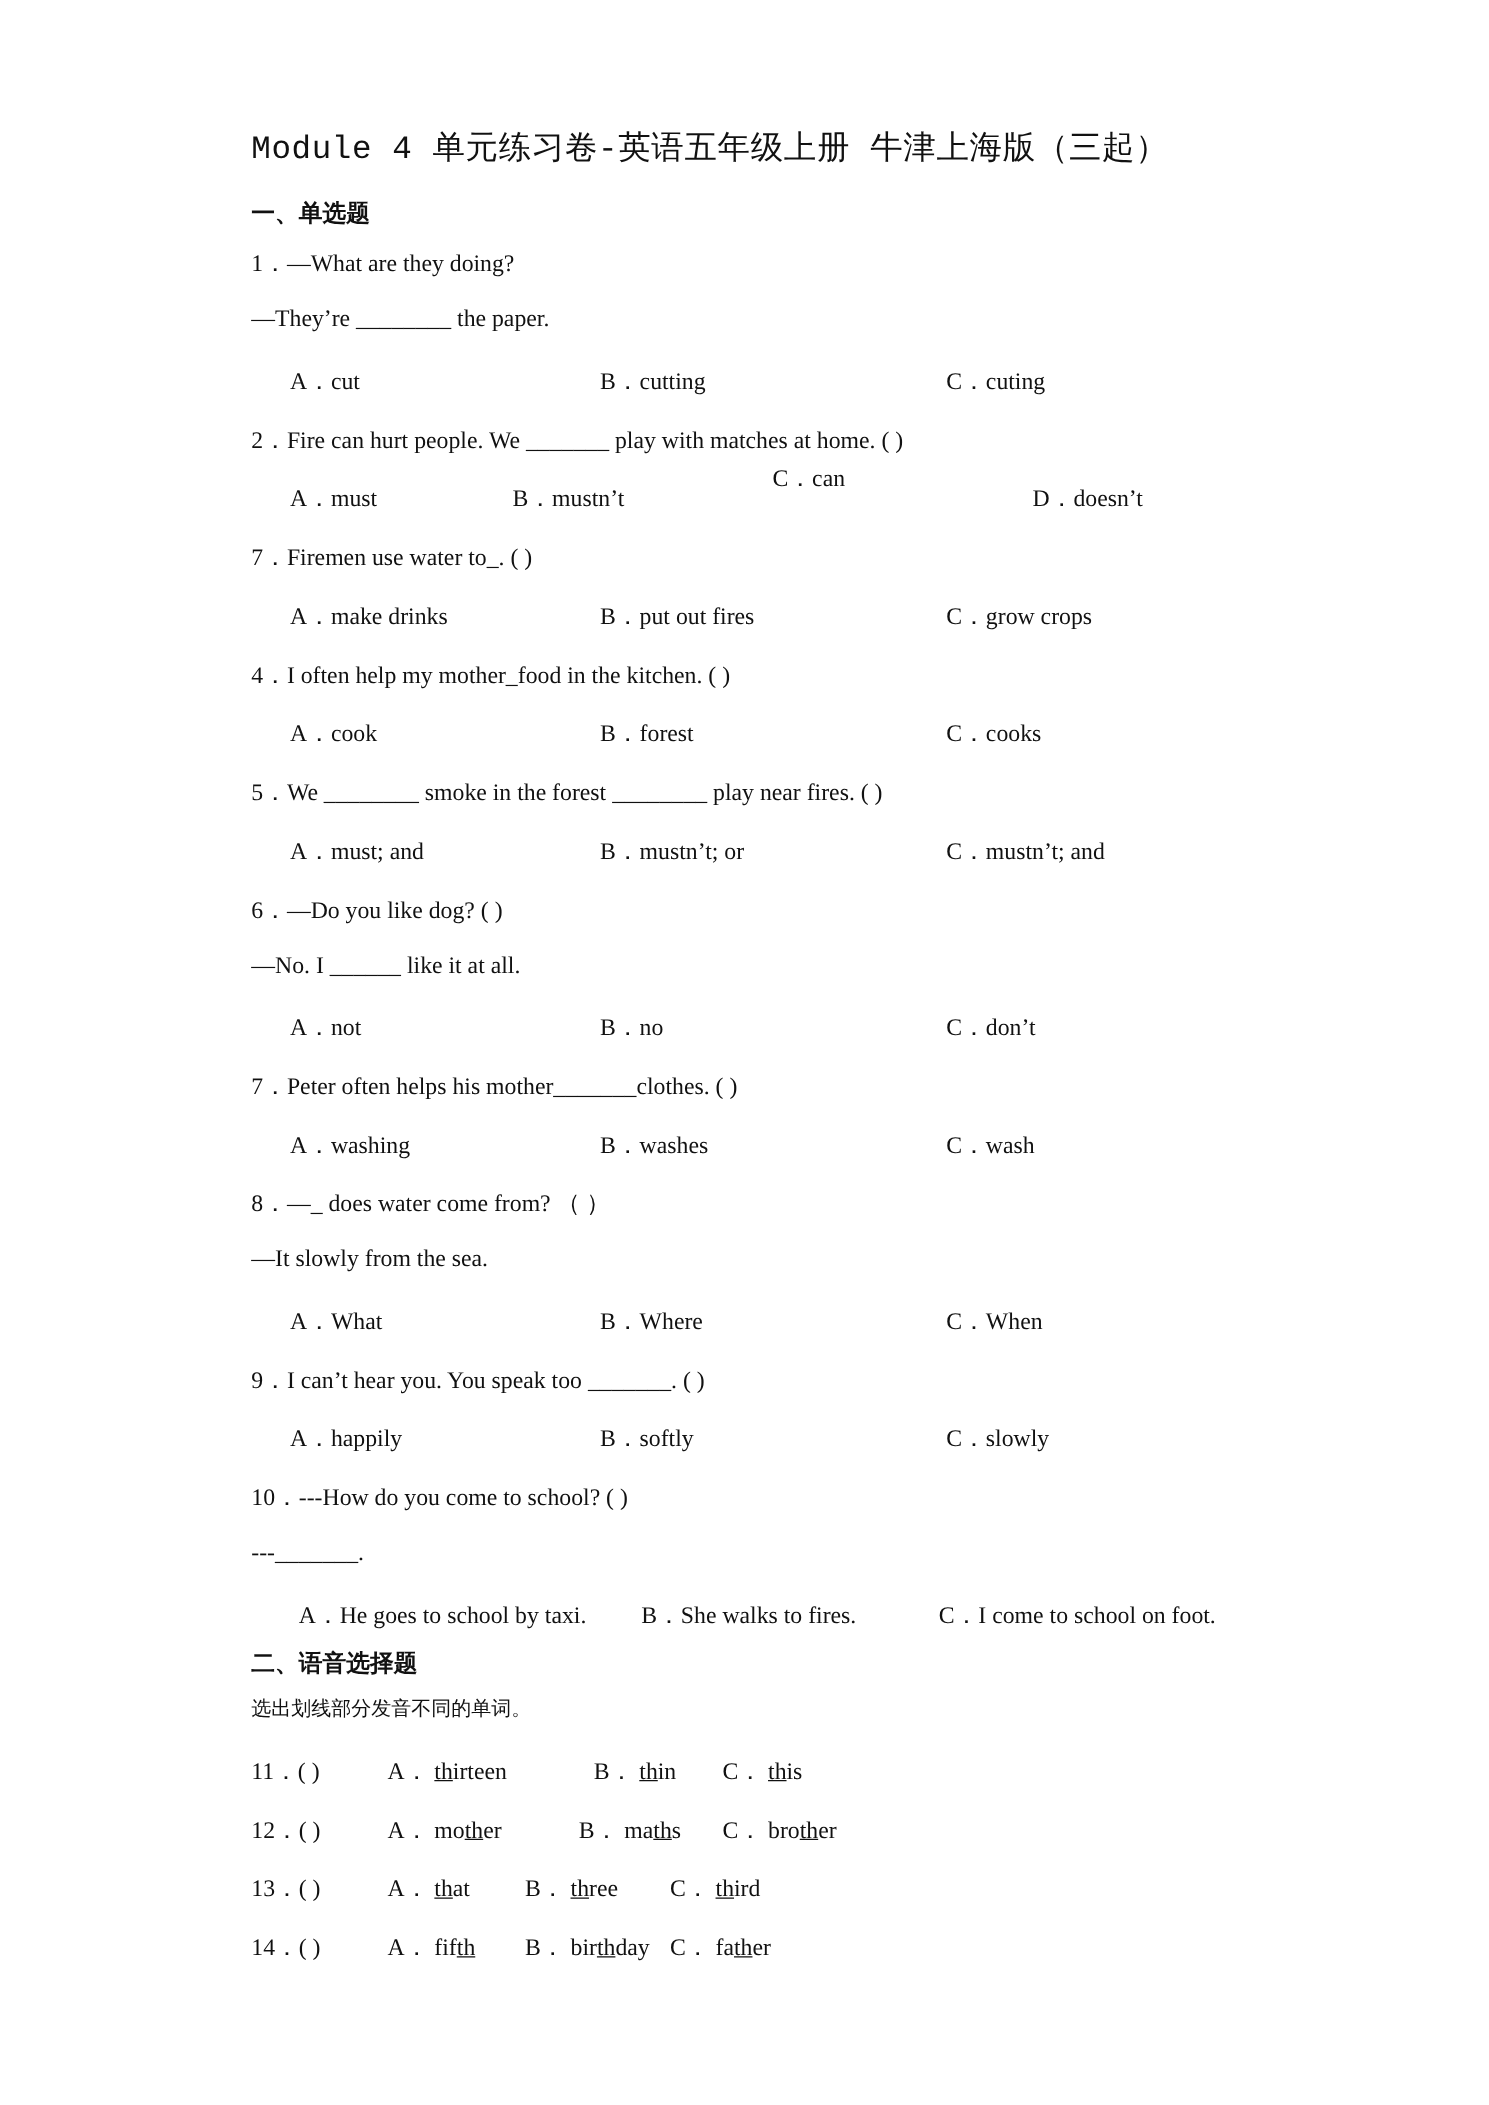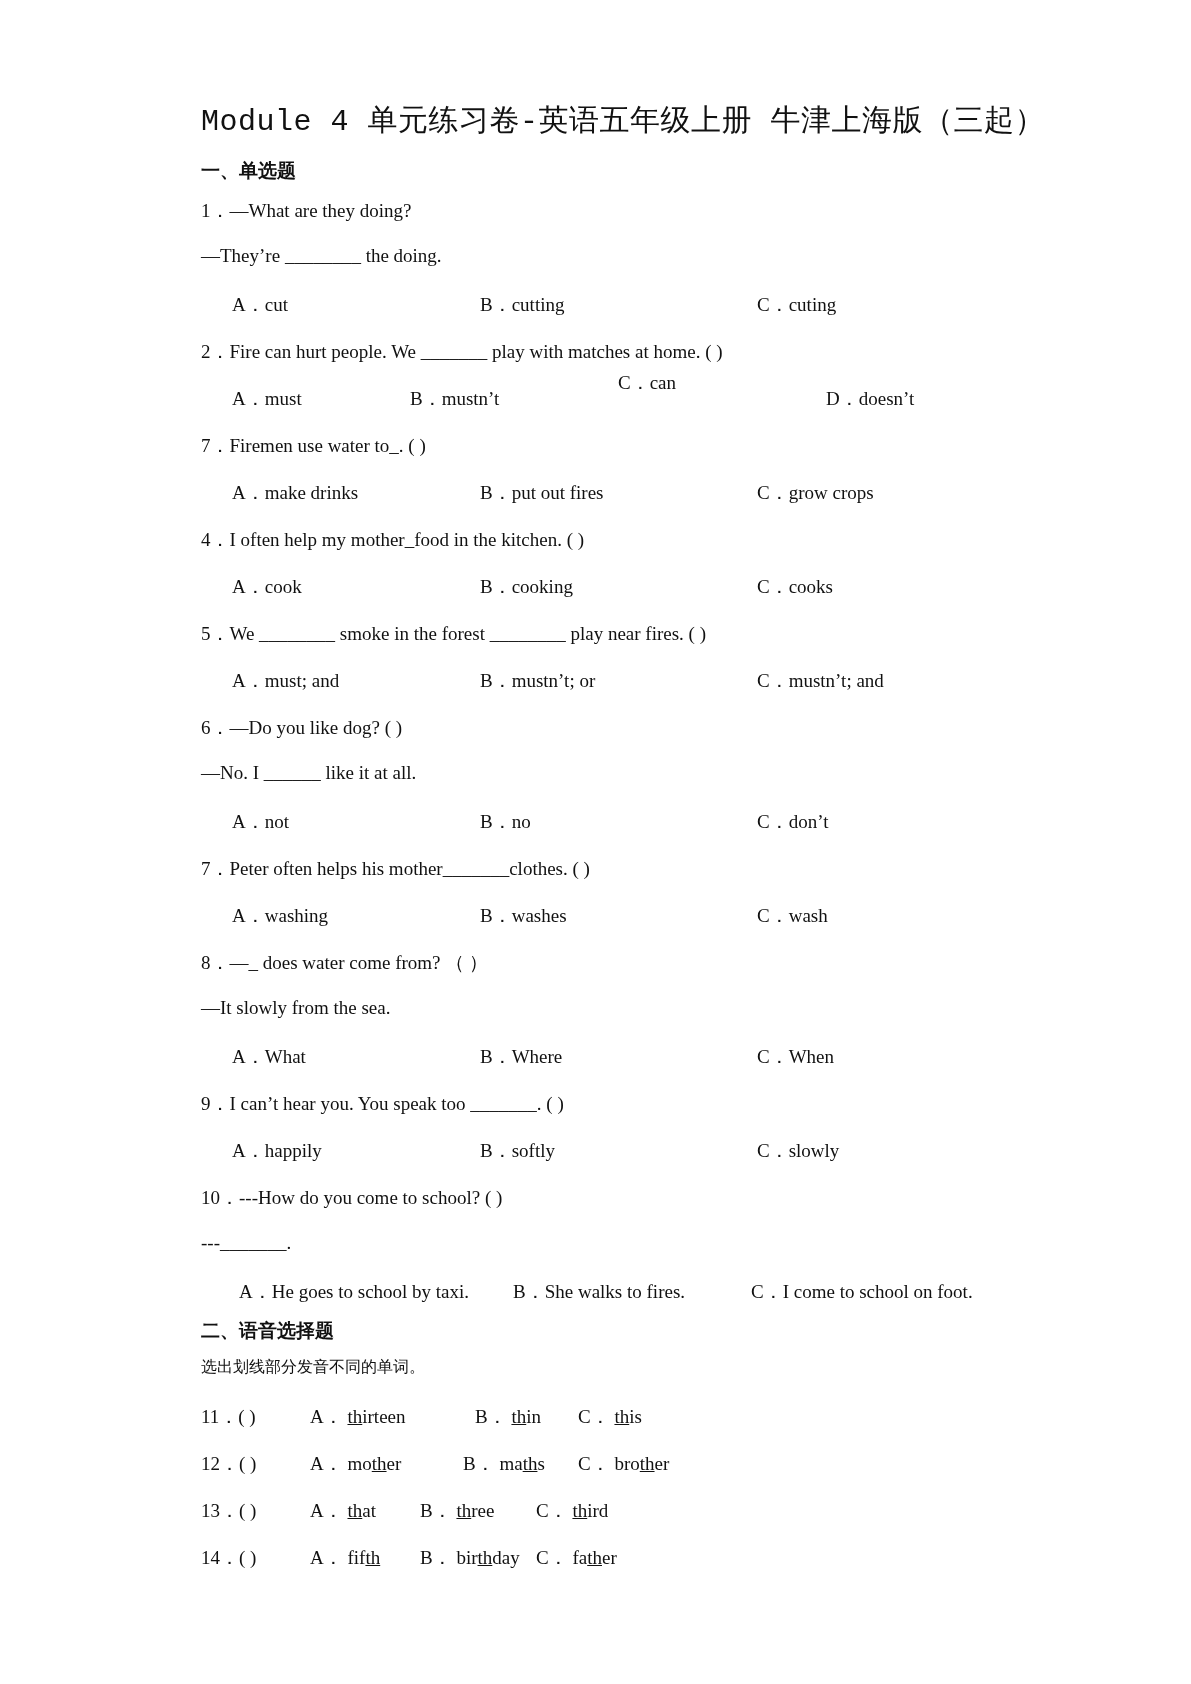--- a/index.html
+++ b/index.html
@@ -1,54 +1,54 @@
 <!DOCTYPE html>
 <html><head>
 <meta charset="utf-8">
 <style>
   html, body { margin: 0; padding: 0; background: #ffffff; }
   body { width: 1191px; height: 1684px; position: relative; overflow: hidden;
          font-family: "Liberation Serif", "DejaVu Serif", serif; color: #111; }
-  .title { position: absolute; left: 201px; top: 100px; font-size: 30px;
+  .title { position: absolute; left: 201px; top: 100px; font-size: 26px;
            font-family: "Liberation Mono", "DejaVu Sans Mono", monospace; white-space: nowrap; letter-spacing: 0.5px; }
   .section { position: absolute; left: 201px; font-size: 19px; font-weight: bold;
              font-family: "DejaVu Sans", "Liberation Sans", sans-serif; white-space: nowrap; }
   .instr { position: absolute; left: 201px; font-size: 16px;
            font-family: "DejaVu Sans", "Liberation Sans", sans-serif; white-space: nowrap; }
   .line { position: absolute; font-size: 19px; white-space: nowrap; }
   .opt { position: absolute; font-size: 19px; white-space: nowrap; }
   u { }
 </style>
 </head>
 <body>
 
 <div>
   <div class="title">Module 4 单元练习卷-英语五年级上册 牛津上海版（三起）</div>
   <div class="section" style="top:158px">一、单选题</div>
 
   <div class="line" style="left:201px;top:198px">1．—What are they doing?</div>
-  <div class="line" style="left:201px;top:245px">—They’re ________ the doing.</div>
+  <div class="line" style="left:201px;top:245px">—They’re ________ the paper.</div>
   <div class="opt" style="left:232px;top:292px">A．cut</div>
   <div class="opt" style="left:480px;top:292px">B．cutting</div>
   <div class="opt" style="left:757px;top:292px">C．cuting</div>
 
   <div class="line" style="left:201px;top:339px">2．Fire can hurt people. We _______ play with matches at home. (          )</div>
   <div class="opt" style="left:232px;top:386px">A．must</div>
   <div class="opt" style="left:410px;top:386px">B．mustn’t</div>
   <div class="opt" style="left:618px;top:370px">C．can</div>
   <div class="opt" style="left:826px;top:386px">D．doesn’t</div>
 
   <div class="line" style="left:201px;top:433px">7．Firemen use water to_. (          )</div>
   <div class="opt" style="left:232px;top:480px">A．make drinks</div>
   <div class="opt" style="left:480px;top:480px">B．put out fires</div>
   <div class="opt" style="left:757px;top:480px">C．grow crops</div>
 
   <div class="line" style="left:201px;top:527px">4．I often help my mother_food in the kitchen. (          )</div>
   <div class="opt" style="left:232px;top:574px">A．cook</div>
-  <div class="opt" style="left:480px;top:574px">B．cooking</div>
+  <div class="opt" style="left:480px;top:574px">B．forest</div>
   <div class="opt" style="left:757px;top:574px">C．cooks</div>
 
   <div class="line" style="left:201px;top:621px">5．We ________ smoke in the forest ________ play near fires. (          )</div>
   <div class="opt" style="left:232px;top:668px">A．must; and</div>
   <div class="opt" style="left:480px;top:668px">B．mustn’t; or</div>
   <div class="opt" style="left:757px;top:668px">C．mustn’t; and</div>
 
   <div class="line" style="left:201px;top:715px">6．—Do you like dog?  (          )</div>
   <div class="line" style="left:201px;top:762px">—No. I ______ like it at all.</div>
   <div class="opt" style="left:232px;top:809px">A．not</div>

